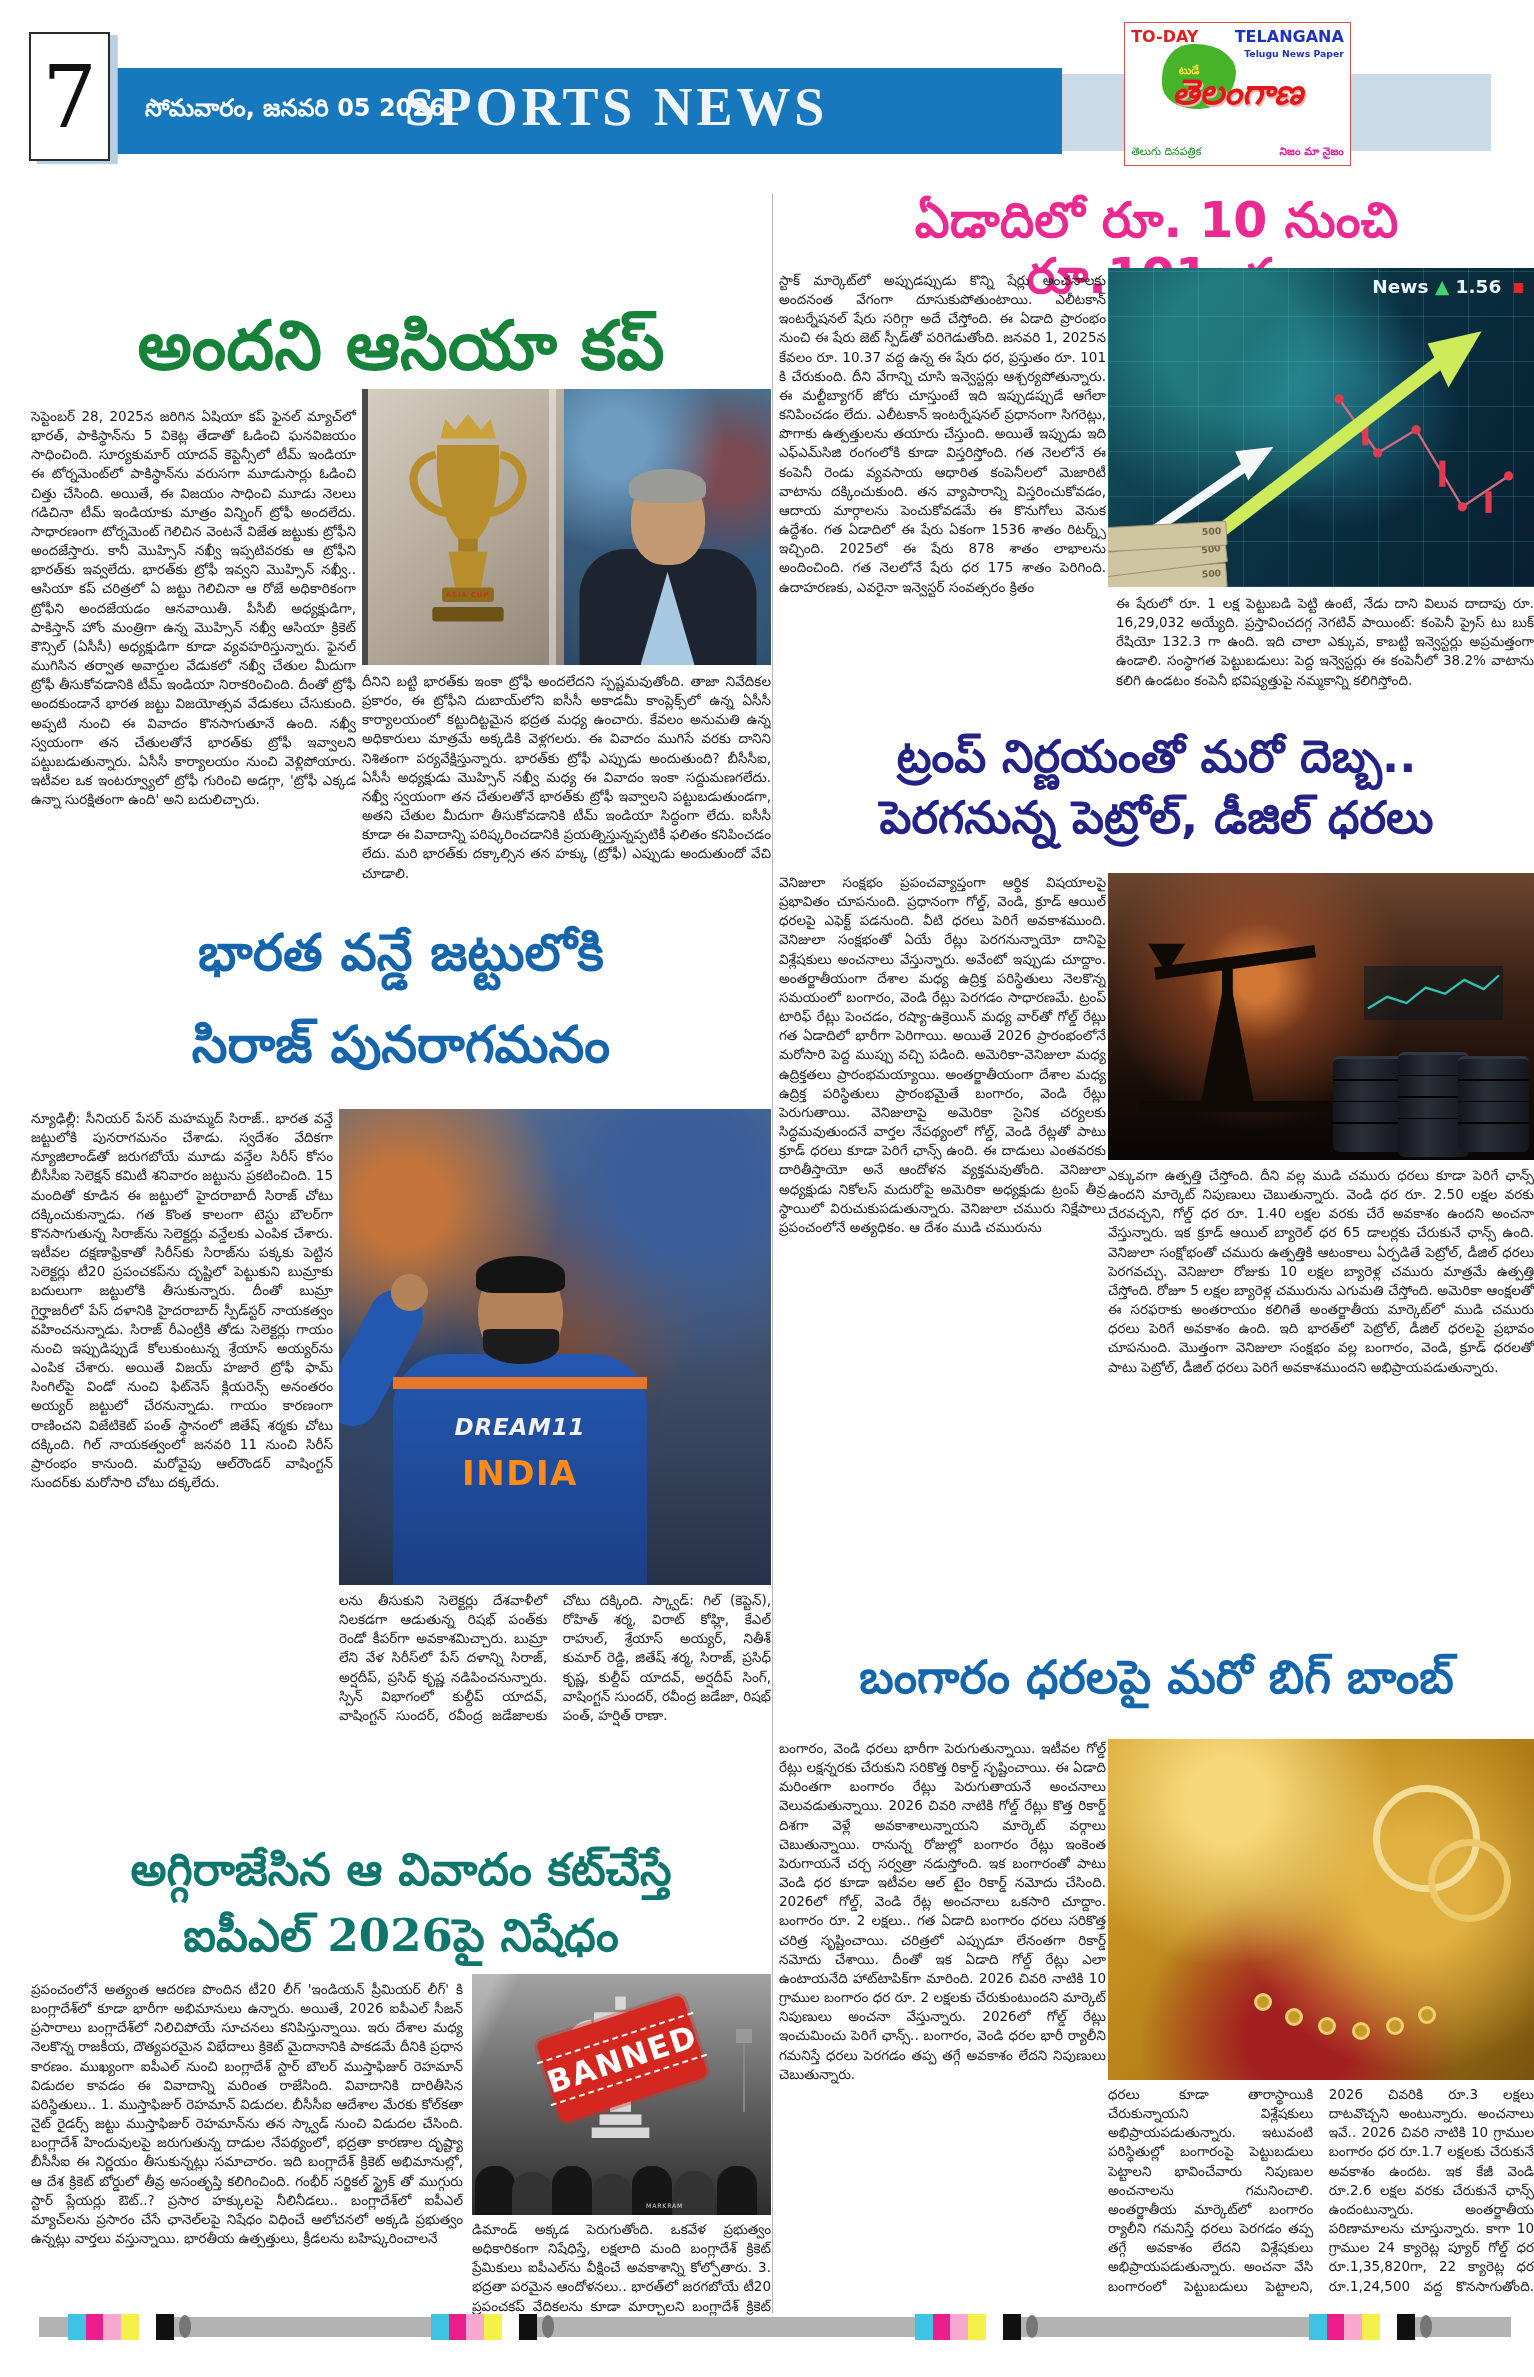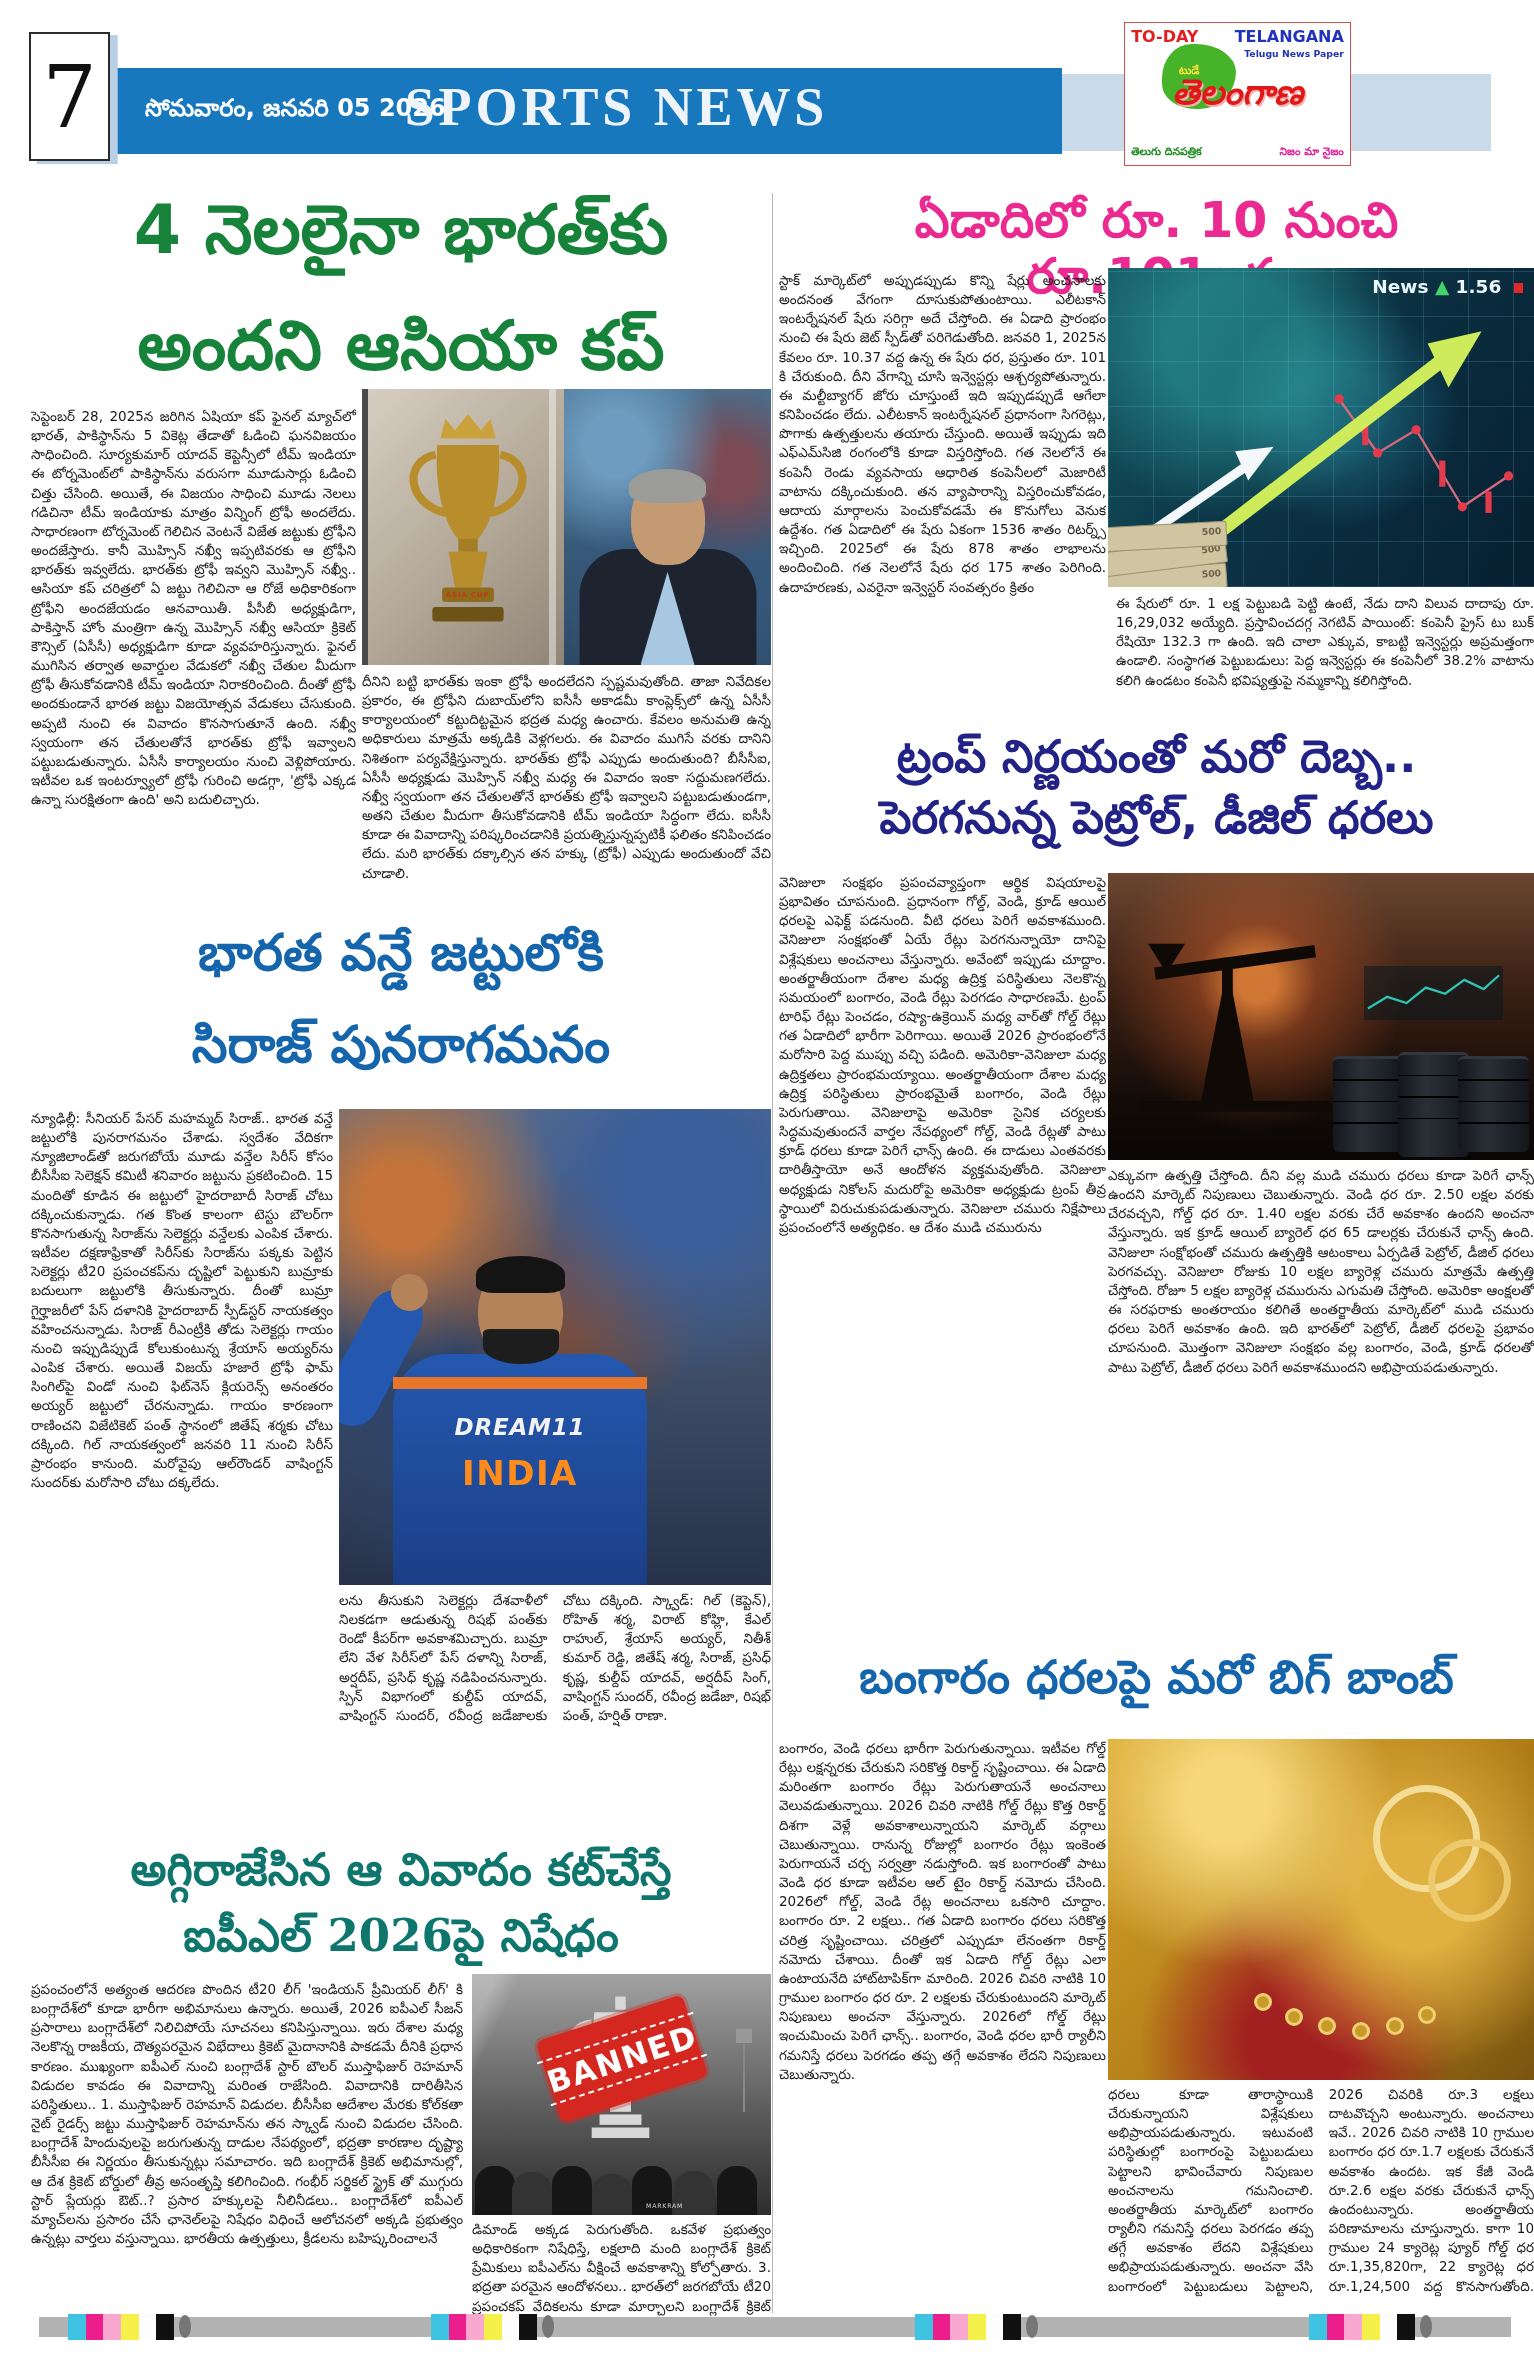--- a/index.html
+++ b/index.html
@@ -18,21 +18,21 @@
   .logo-box{background:#fff;border:1.5px solid #d05050;overflow:hidden;}
   .logo-today{color:#e02020;font-weight:bold;font-size:16px;position:absolute;top:4.6px;left:6.2px;}
   .logo-tel{color:#2233bb;font-weight:bold;font-size:16px;position:absolute;top:4.6px;right:6.2px;}
   .logo-tag{color:#2233bb;font-size:9.3px;font-weight:bold;position:absolute;top:25px;right:6.2px;}
   .logo-map{position:absolute;top:21.6px;left:37px;width:74px;height:65px;background:#46b329;
             border-radius:42% 58% 52% 48%/55% 45% 60% 40%;}
   .logo-map span{position:absolute;top:20px;left:17px;color:#ffe23a;font-weight:bold;font-size:11px;}
   .logo-script{position:absolute;top:49px;left:7.7px;width:210px;text-align:center;
                color:#e01818;font-weight:bold;font-size:35px;font-style:italic;
                text-shadow:1.5px 1.5px 0 #f8b0b0;}
-  .logo-bl{position:absolute;bottom:4.6px;left:6.2px;color:#1c8a1c;font-size:10.8px;font-weight:bold;}
+  .logo-bl{position:absolute;bottom:4.6px;left:6.2px;color:#1c8a1c;font-size:10.8px;font-weight:normal;}
   .logo-br{position:absolute;bottom:4.6px;right:6.2px;color:#e0189a;font-size:10.8px;font-weight:bold;}
   
   .body-text{font-size:13.5px;line-height:1.42;text-align:justify;color:#181818;overflow:hidden;}
   .headline{font-weight:bold;text-align:center;line-height:1.15;}
   .hl-green{color:#17823a;font-size:68px;}
   .hl-pink{color:#ea2a90;font-size:49px;}
   .hl-navy{color:#232287;font-size:45px;}
   .hl-blue{color:#1565ad;font-size:51px;}
   .hl-blue2{color:#1565ad;font-size:46px;}
   .hl-black{color:#0f766e;font-size:45px;font-family:"DejaVu Serif","Liberation Serif",serif;}
@@ -143,21 +143,20 @@
     <div class="logo-map">
         <span>టుడే</span>
       </div>
     <div class="logo-script">తెలంగాణ</div>
     <span class="logo-bl">తెలుగు దినపత్రిక</span>
     <span class="logo-br">నిజం మా నైజం</span>
   </div>
 
   <div class="abs vdivider" style="left:772px;top:193px;height:2120px;"></div>
 
-  <div class="abs headline hl-green" style="left:31px;top:191px;width:740px;">4 నెలలైనా భారత్‌కు</div>
   <div class="abs headline hl-green" style="left:31px;top:307px;width:740px;">అందని ఆసియా కప్</div>
   <div class="abs body-text" style="left:31px;top:407px;width:325px;height:490px;">సెప్టెంబర్ 28, 2025న జరిగిన ఏషియా కప్ ఫైనల్ మ్యాచ్‌లో భారత్, పాకిస్థాన్‌ను 5 వికెట్ల తేడాతో ఓడించి ఘనవిజయం సాధించింది. సూర్యకుమార్ యాదవ్ కెప్టెన్సీలో టీమ్ ఇండియా ఈ టోర్నమెంట్‌లో పాకిస్థాన్‌ను వరుసగా మూడుసార్లు ఓడించి చిత్తు చేసింది. అయితే, ఈ విజయం సాధించి మూడు నెలలు గడిచినా టీమ్ ఇండియాకు మాత్రం విన్నింగ్ ట్రోఫీ అందలేదు. సాధారణంగా టోర్నమెంట్ గెలిచిన వెంటనే విజేత జట్టుకు ట్రోఫీని అందజేస్తారు. కానీ మొహ్సిన్ నఖ్వీ ఇప్పటివరకు ఆ ట్రోఫీని భారత్‌కు ఇవ్వలేదు. భారత్‌కు ట్రోఫీ ఇవ్వని మొహ్సిన్ నఖ్వీ.. ఆసియా కప్ చరిత్రలో ఏ జట్టు గెలిచినా ఆ రోజే అధికారికంగా ట్రోఫీని అందజేయడం ఆనవాయితీ. పీసీబీ అధ్యక్షుడిగా, పాకిస్తాన్ హోం మంత్రిగా ఉన్న మొహ్సిన్ నఖ్వీ ఆసియా క్రికెట్ కౌన్సిల్ (ఏసీసీ) అధ్యక్షుడిగా కూడా వ్యవహరిస్తున్నారు. ఫైనల్ ముగిసిన తర్వాత అవార్డుల వేడుకలో నఖ్వీ చేతుల మీదుగా ట్రోఫీ తీసుకోవడానికి టీమ్ ఇండియా నిరాకరించింది. దీంతో ట్రోఫీ అందకుండానే భారత జట్టు విజయోత్సవ వేడుకలు చేసుకుంది. అప్పటి నుంచి ఈ వివాదం కొనసాగుతూనే ఉంది. నఖ్వీ స్వయంగా తన చేతులతోనే భారత్‌కు ట్రోఫీ ఇవ్వాలని పట్టుబడుతున్నారు. ఏసీసీ కార్యాలయం నుంచి వెళ్లిపోయారు. ఇటీవల ఒక ఇంటర్వ్యూలో ట్రోఫీ గురించి అడగ్గా, 'ట్రోఫీ ఎక్కడ ఉన్నా సురక్షితంగా ఉంది' అని బదులిచ్చారు.</div>
 
   <div class="photo ph-trophy" style="left:362px;top:389px;width:199px;height:276px;">
     <div class="glass"></div>
     <svg viewBox="0 0 100 145" style="position:absolute;left:18.5px;top:10.8px;width:162px;height:247px;">
       <path fill="#caa13a" d="M33 20 L36 8 L42 15 L50 5 L58 15 L64 8 L67 20 Z"></path>
       <path fill="#b88d2c" d="M31 24 C29 52 36 74 44 82 L56 82 C64 74 71 52 69 24 Z"></path>
       <path fill="none" stroke="#b88d2c" stroke-width="5" d="M30 30 C10 34 12 60 36 66"></path>
       <path fill="none" stroke="#b88d2c" stroke-width="5" d="M70 30 C90 34 88 60 64 66"></path>

